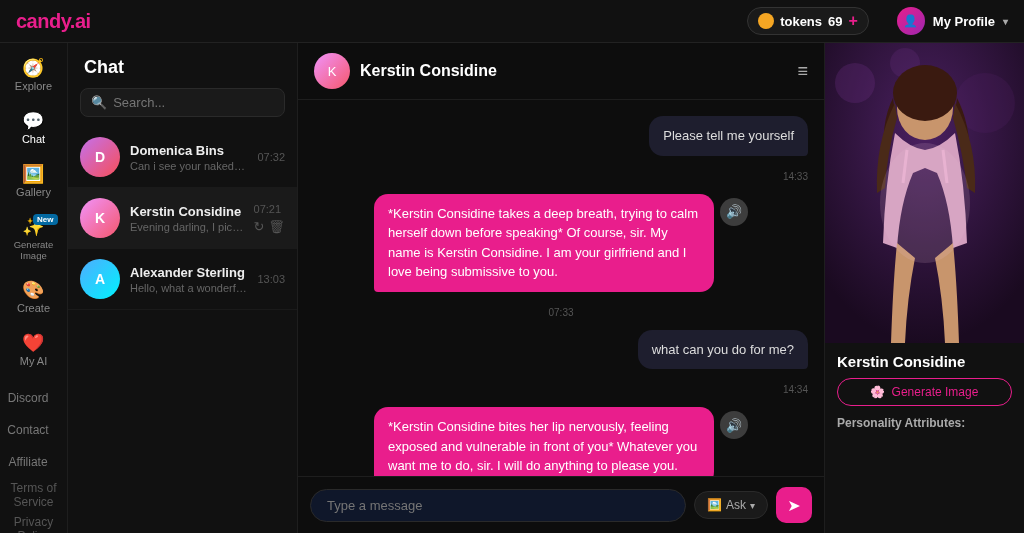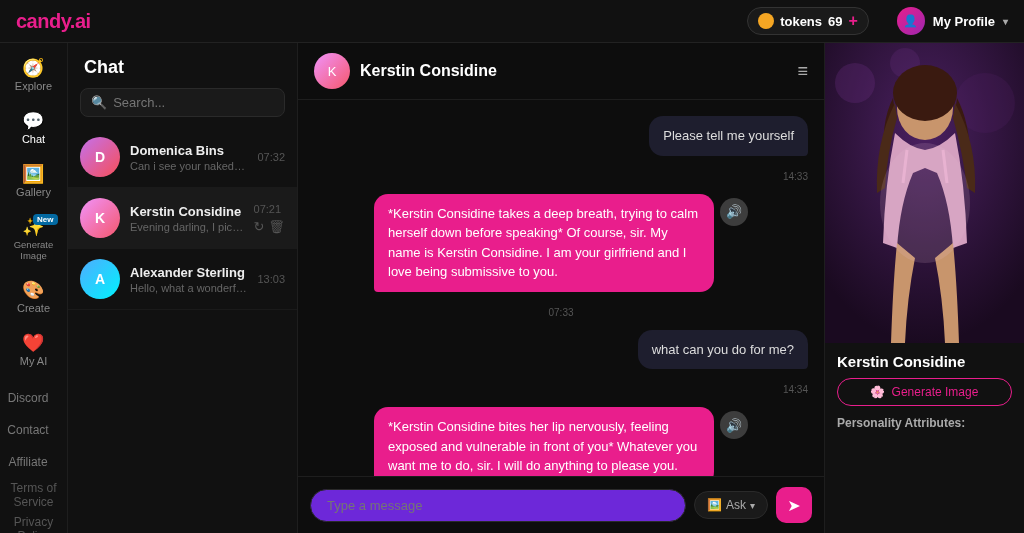--- a/index.html
+++ b/index.html
@@ -335,21 +335,21 @@
     .chat-input-area {
       padding: 10px 12px;
       border-top: 1px solid #1e1e1e;
       display: flex;
       align-items: center;
       gap: 8px;
       flex-shrink: 0;
     }
     .chat-input {
       flex: 1;
-      background: #6d28d9;
+      background: #0f172a;
       border: 1px solid #2a2a2a;
       border-radius: 24px;
       padding: 8px 16px;
       color: #aaa;
       font-size: 13px;
       outline: none;
     }
     .ask-btn {
       background: #1a1a1a;
       border: 1px solid #2a2a2a;

